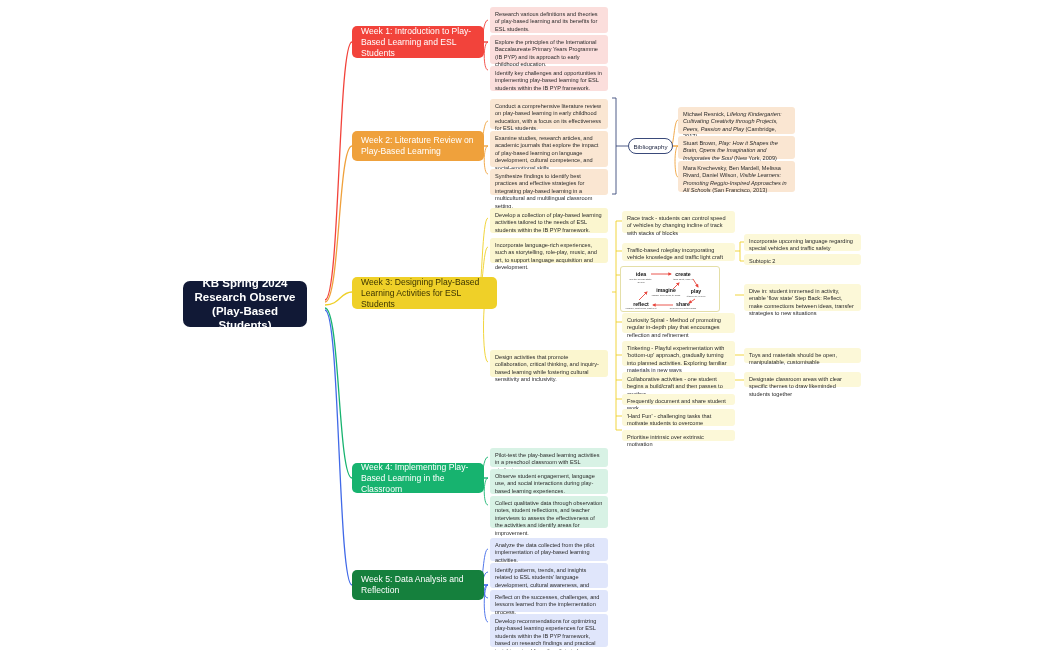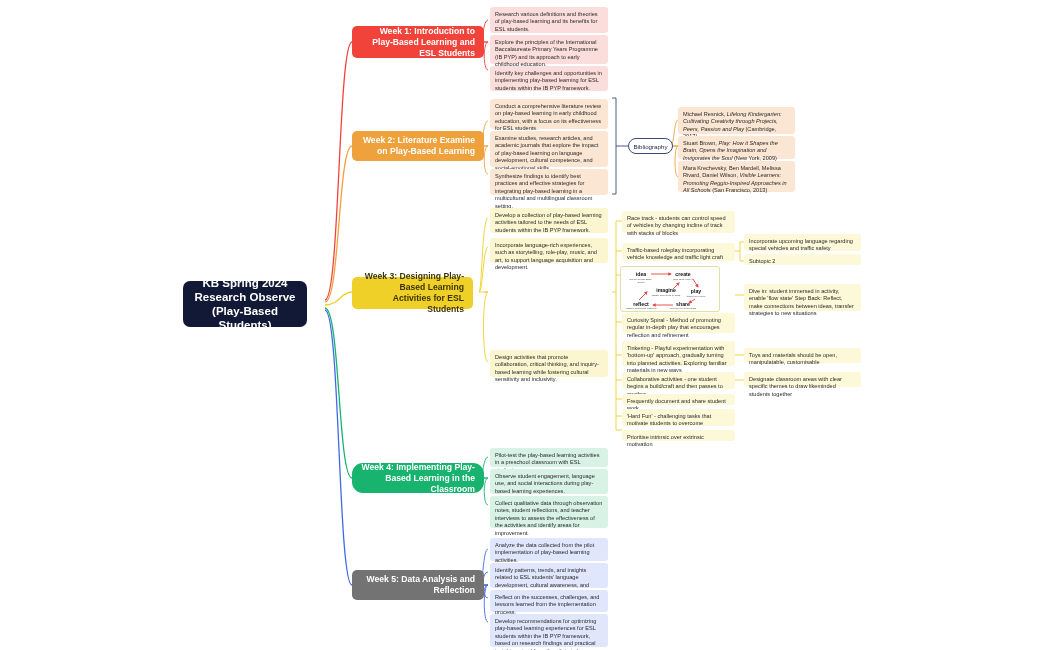--- a/index.html
+++ b/index.html
@@ -12,29 +12,29 @@
   .root{
     background:#111936;color:#ffffff;border-radius:7px;
     font-weight:bold;font-size:11.5px;line-height:14px;text-align:center;
     display:flex;align-items:center;justify-content:center;
     padding:6px 8px;
   }
   .root div{width:100%;}
 
   
   .week{
-    border-radius:5px;color:#ffffff;font-weight:bold;
+    border-radius:5px;color:#ffffff;font-weight:normal;
     font-size:8.6px;line-height:11px;padding:7px 9px;
-    display:flex;align-items:center;text-align:right;
+    display:flex;align-items:center;
   }
   .week.w1{background:#f2433b;}
   .week.w2{background:#efa13c;}
   .week.w3{background:#efd028;color:#3d3500;}
   .week.w4{background:#17b36f;}
-  .week.w5{background:#737373;}
+  .week.w5{background:#15803d;}
 
   
   .leaf{
     border-radius:3px;font-size:5.6px;line-height:7.4px;
     padding:4px 5px;color:#2a2a2a;box-sizing:border-box;
   }
   .leaf.c1{background:#fbdedc;}
   .leaf.c2{background:#fae6d2;}
   .leaf.c3{background:#fbf6cf;}
   .leaf.c3b{background:#fcf8d8;}
@@ -119,39 +119,39 @@
   </div>
 
   <div class="node week w1" style="left:352px;top:26px;width:132px;height:32px;">
     <span>Week 1: Introduction to Play-Based Learning and ESL Students</span>
   </div>
   <div class="node leaf c1" style="left:490px;top:7px;width:118px;height:26px;">Research various definitions and theories of play-based learning and its benefits for ESL students.</div>
   <div class="node leaf c1" style="left:490px;top:35px;width:118px;height:29px;">Explore the principles of the International Baccalaureate Primary Years Programme (IB PYP) and its approach to early childhood education.</div>
   <div class="node leaf c1" style="left:490px;top:66px;width:118px;height:25px;">Identify key challenges and opportunities in implementing play-based learning for ESL students within the IB PYP framework.</div>
 
   <div class="node week w2" style="left:352px;top:131px;width:132px;height:30px;">
-    <span>Week 2: Literature Examine on Play-Based Learning</span>
+    <span>Week 2: Literature Review on Play-Based Learning</span>
   </div>
   <div class="node leaf c2" style="left:490px;top:99px;width:118px;height:30px;">Conduct a comprehensive literature review on play-based learning in early childhood education, with a focus on its effectiveness for ESL students.</div>
   <div class="node leaf c2" style="left:490px;top:131px;width:118px;height:36px;">Examine studies, research articles, and academic journals that explore the impact of play-based learning on language development, cultural competence, and social-emotional skills.</div>
   <div class="node leaf c2" style="left:490px;top:169px;width:118px;height:26px;">Synthesize findings to identify best practices and effective strategies for integrating play-based learning in a multicultural and multilingual classroom setting.</div>
 
   <div class="node biblio" style="left:628px;top:138px;width:45px;height:16px;">Bibliography</div>
 
   <div class="node leaf cb cite" style="left:678px;top:107px;width:117px;height:27px;">
     <span>Michael Resnick, </span><em>Lifelong Kindergarten: Cultivating Creativity through Projects, Peers, Passion and Play</em><span> (Cambridge, 2017)</span>
   </div>
   <div class="node leaf cb cite" style="left:678px;top:136px;width:117px;height:23px;">
     <span>Stuart Brown, </span><em>Play: How it Shapes the Brain, Opens the Imagination and Invigorates the Soul</em><span> (New York, 2009)</span>
   </div>
   <div class="node leaf cb cite" style="left:678px;top:161px;width:117px;height:31px;">
     <span>Mara Krechevsky, Ben Mardell, Melissa Rivard, Daniel Wilson, </span><em>Visible Learners: Promoting Reggio-Inspired Approaches in All Schools</em><span> (San Francisco, 2013)</span>
   </div>
 
-  <div class="node week w3" style="left:352px;top:277px;width:121px;height:32px;">
+  <div class="node week w3" style="left:352px;top:277px;width:145px;height:32px;">
     <span>Week 3: Designing Play-Based Learning Activities for ESL Students</span>
   </div>
   <div class="node leaf c3" style="left:490px;top:208px;width:118px;height:25px;">Develop a collection of play-based learning activities tailored to the needs of ESL students within the IB PYP framework.</div>
   <div class="node leaf c3" style="left:490px;top:238px;width:118px;height:25px;">Incorporate language-rich experiences, such as storytelling, role-play, music, and art, to support language acquisition and development.</div>
   <div class="node leaf c3" style="left:490px;top:350px;width:118px;height:27px;">Design activities that promote collaboration, critical thinking, and inquiry-based learning while fostering cultural sensitivity and inclusivity.</div>
 
   <div class="node leaf c3b" style="left:622px;top:211px;width:113px;height:22px;">Race track - students can control speed of vehicles by changing incline of track with stacks of blocks</div>
 
   <div class="node leaf c3b" style="left:622px;top:243px;width:113px;height:18px;">Traffic-based roleplay incorporating vehicle knowledge and traffic light craft</div>
   <div class="node leaf c3b" style="left:744px;top:234px;width:117px;height:17px;">Incorporate upcoming language regarding special vehicles and traffic safety</div>
@@ -201,21 +201,21 @@
   <div class="node leaf c3b" style="left:622px;top:341px;width:113px;height:25px;">Tinkering - Playful experimentation with 'bottom-up' approach, gradually turning into planned activities. Exploring familiar materials in new ways</div>
   <div class="node leaf c3b" style="left:744px;top:348px;width:117px;height:15px;">Toys and materials should be open, manipulatable, customisable</div>
 
   <div class="node leaf c3b" style="left:622px;top:372px;width:113px;height:17px;">Collaborative activities - one student begins a build/craft and then passes to another</div>
   <div class="node leaf c3b" style="left:744px;top:372px;width:117px;height:15px;">Designate classroom areas with clear specific themes to draw likeminded students together</div>
 
   <div class="node leaf c3b" style="left:622px;top:394px;width:113px;height:11px;">Frequently document and share student work</div>
   <div class="node leaf c3b" style="left:622px;top:409px;width:113px;height:17px;">'Hard Fun' - challenging tasks that motivate students to overcome</div>
   <div class="node leaf c3b" style="left:622px;top:430px;width:113px;height:11px;">Prioritise intrinsic over extrinsic motivation</div>
 
-  <div class="node week w4" style="left:352px;top:463px;width:132px;height:30px;border-radius:11px;">
+  <div class="node week w4" style="left:352px;top:463px;width:132px;height:30px;">
     <span>Week 4: Implementing Play-Based Learning in the Classroom</span>
   </div>
   <div class="node leaf c4" style="left:490px;top:448px;width:118px;height:19px;">Pilot-test the play-based learning activities in a preschool classroom with ESL students.</div>
   <div class="node leaf c4" style="left:490px;top:469px;width:118px;height:25px;">Observe student engagement, language use, and social interactions during play-based learning experiences.</div>
   <div class="node leaf c4" style="left:490px;top:496px;width:118px;height:32px;">Collect qualitative data through observation notes, student reflections, and teacher interviews to assess the effectiveness of the activities and identify areas for improvement.</div>
 
   <div class="node week w5" style="left:352px;top:570px;width:132px;height:30px;">
     <span>Week 5: Data Analysis and Reflection</span>
   </div>
   <div class="node leaf c5" style="left:490px;top:538px;width:118px;height:23px;">Analyze the data collected from the pilot implementation of play-based learning activities.</div>

